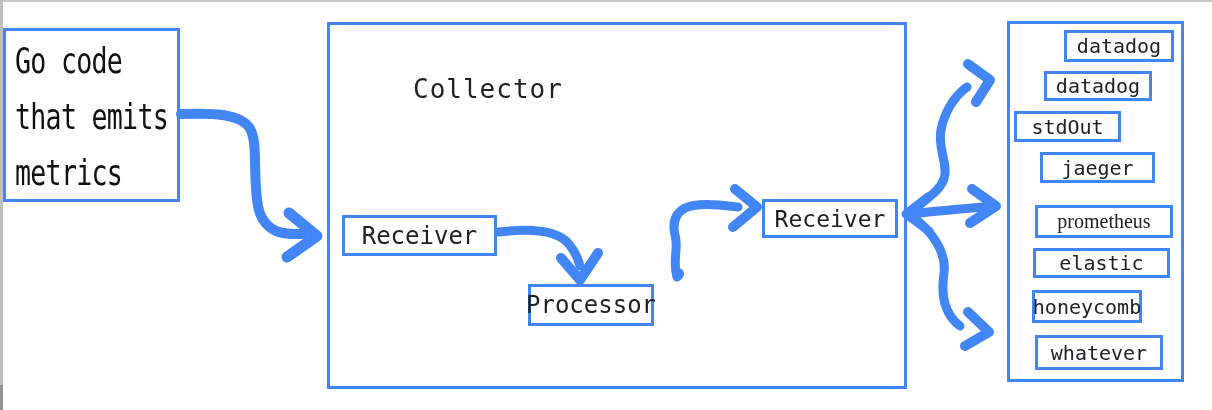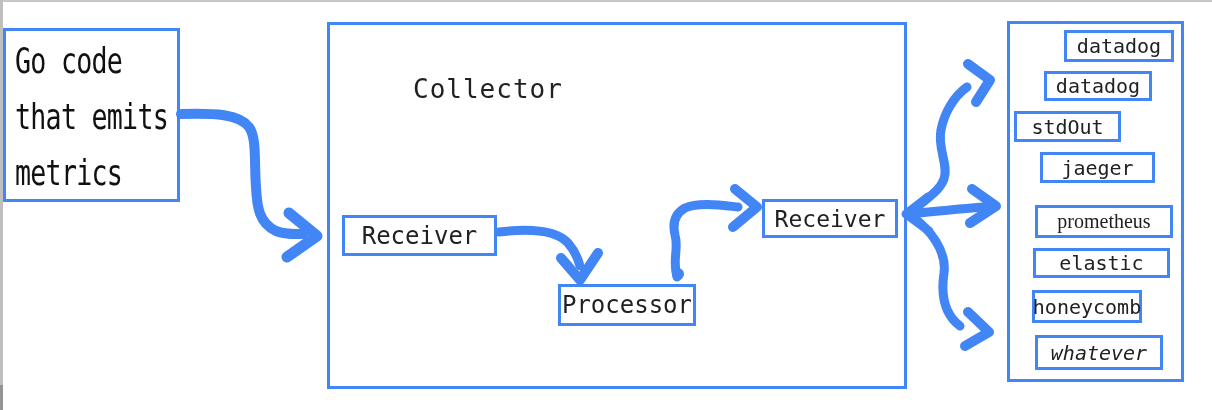--- a/index.html
+++ b/index.html
@@ -25,37 +25,37 @@
 
   
   .collector-box{left:327px;top:22px;width:580px;height:367px;}
   .collector-label{position:absolute;left:413px;top:74px;font-size:26px;letter-spacing:1px;}
 
   .inner-box{
     position:absolute;border:3px solid #4285f4;background:#ffffff;box-sizing:border-box;
     display:flex;align-items:center;justify-content:center;font-size:24px;
   }
   .receiver-box{left:342px;top:215px;width:155px;height:41px;}
-  .processor-box{left:558px;top:284px;width:138px;height:42px;}
+  .processor-box{left:528px;top:284px;width:126px;height:42px;}
   .exporter-box{left:762px;top:199px;width:136px;height:39px;font-size:23px;}
 
   
   .sinks-panel{left:1007px;top:21px;width:177px;height:361px;}
   .sink{
     position:absolute;border:3px solid #4285f4;background:#ffffff;box-sizing:border-box;
     display:flex;align-items:center;justify-content:center;font-size:20px;
   }
   .sink-0{left:1043px;top:30px;width:110px;height:32px;margin-left:21px;}
   .sink-1{left:1044px;top:71px;width:108px;height:30px;}
   .sink-2{left:1014px;top:111px;width:107px;height:31px;align-items:center;}
   .sink-3{left:1040px;top:152px;width:115px;height:31px;}
   .sink-4{left:1035px;top:205px;width:138px;height:33px;font-family:Liberation Serif, serif;}
   .sink-5{left:1033px;top:248px;width:137px;height:30px;}
   .sink-6{left:1032px;top:290px;width:110px;height:33px;}
-  .sink-7{left:1035px;top:335px;width:128px;height:35px;font-style:italic;}
+  .sink-7{left:1035px;top:335px;width:128px;height:35px;}
 
   .arrows{position:absolute;left:0;top:0;pointer-events:none;}
   .stroke{fill:none;stroke:#4285f4;stroke-linecap:round;stroke-linejoin:round;}
 </style>
 </head>
 <body>
 
 <div class="stage">
 
   <div class="chrome-top"></div>

